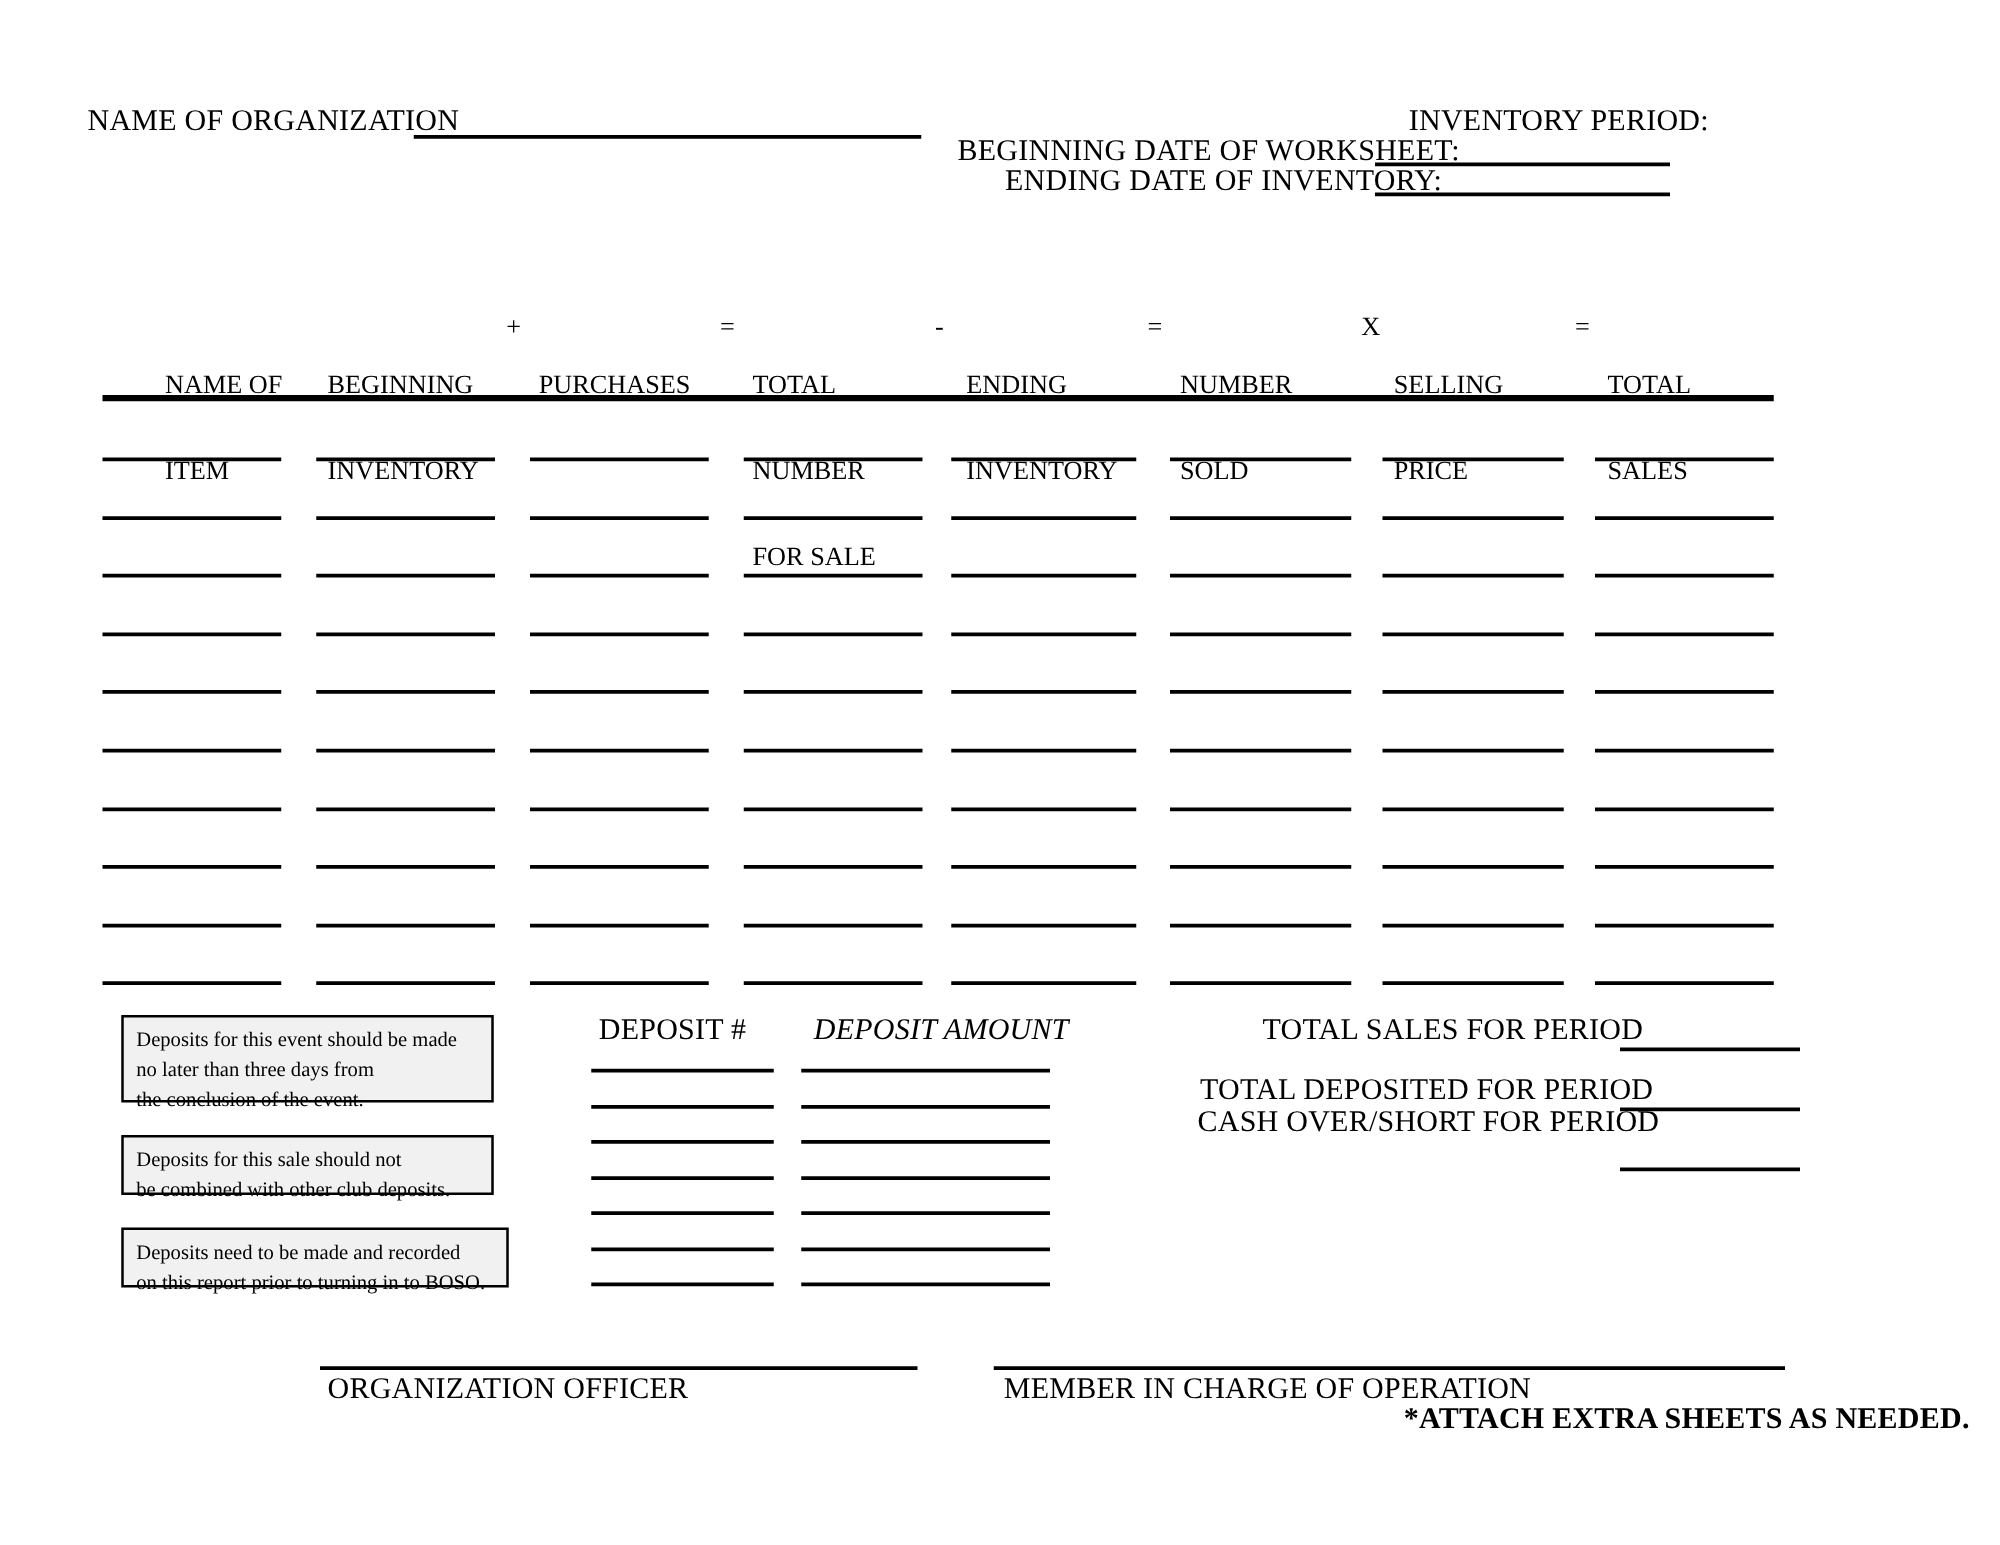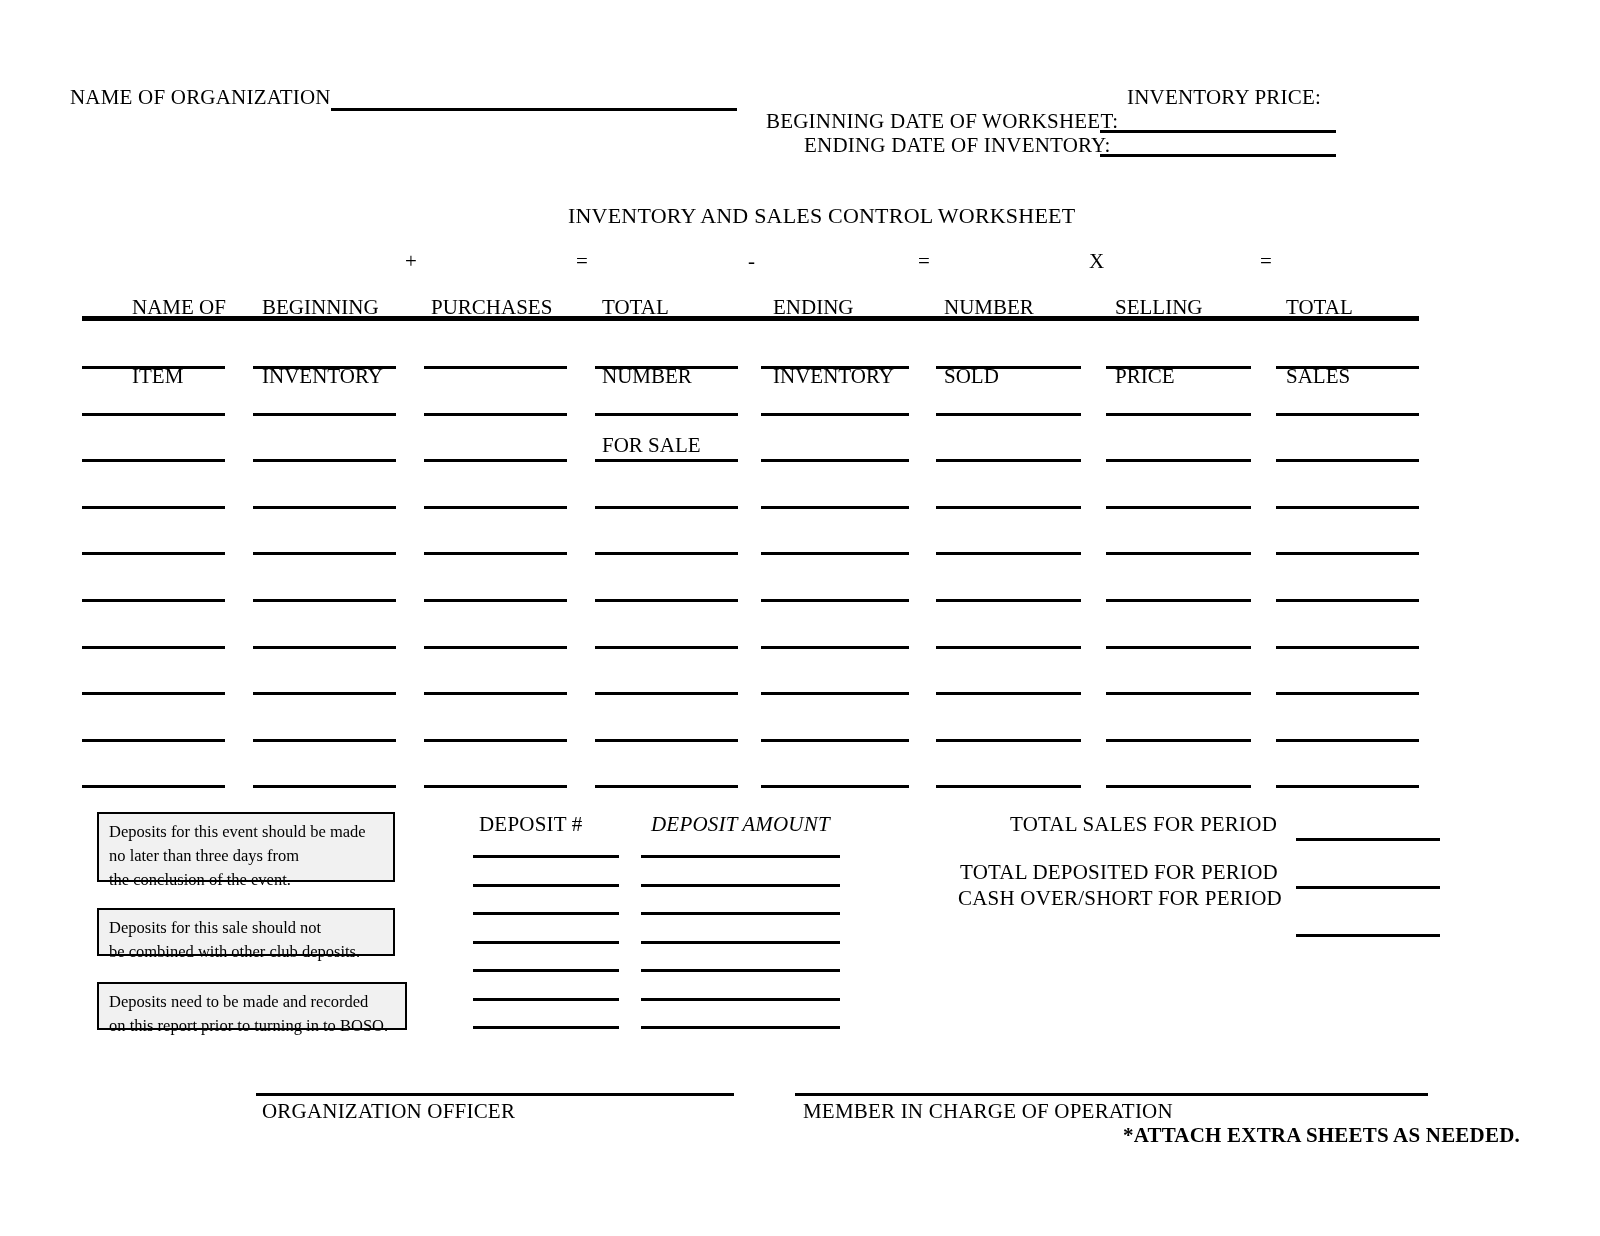--- a/index.html
+++ b/index.html
@@ -14,21 +14,21 @@
   #page {
     position: relative;
     width: 1600px;
     height: 1236px;
     background: #ffffff;
     overflow: hidden;
   }
   .abs { position: absolute; }
   .txt {
     font-family: "Liberation Serif", "DejaVu Serif", serif;
-    font-size: 21px;
+    font-size: 24px;
     line-height: 23px;
     white-space: pre;
     letter-spacing: 0.2px;
   }
   .bold { font-weight: bold; }
   .rule {
     position: absolute;
     background: #000000;
     height: 3px;
   }
@@ -66,30 +66,29 @@
   }
 </style>
 </head>
 <body>
 
 <div id="page">
 
   <div class="abs txt" style="left:70px; top:86px;">NAME OF ORGANIZATION</div>
   <div class="rule" style="left:331px; top:108px; width:406px;"></div>
 
-  <div class="abs txt" style="left:1127px; top:86px;">INVENTORY PRICE:</div>
+  <div class="abs txt" style="left:1127px; top:86px;">INVENTORY PERIOD:</div>
 
   <div class="abs txt" style="left:766px; top:110px;">BEGINNING DATE OF WORKSHEET:</div>
   <div class="rule" style="left:1100px; top:130px; width:236px;"></div>
 
   <div class="abs txt" style="left:804px; top:134px;">ENDING DATE OF INVENTORY:</div>
   <div class="rule" style="left:1100px; top:154px; width:236px;"></div>
 
 
-  <div class="abs txt" style="left:568px; top:204px; font-size:22px;">INVENTORY AND SALES CONTROL WORKSHEET</div>
 
   <div class="col-head" style="left:84px; top:250px;margin-left:48px;">
     <div>NAME OF</div>
     <div>ITEM</div>
   </div>
 
   <div class="col-head" style="left:262px; top:250px;">
     <div>BEGINNING</div>
     <div>INVENTORY</div>
   </div>

